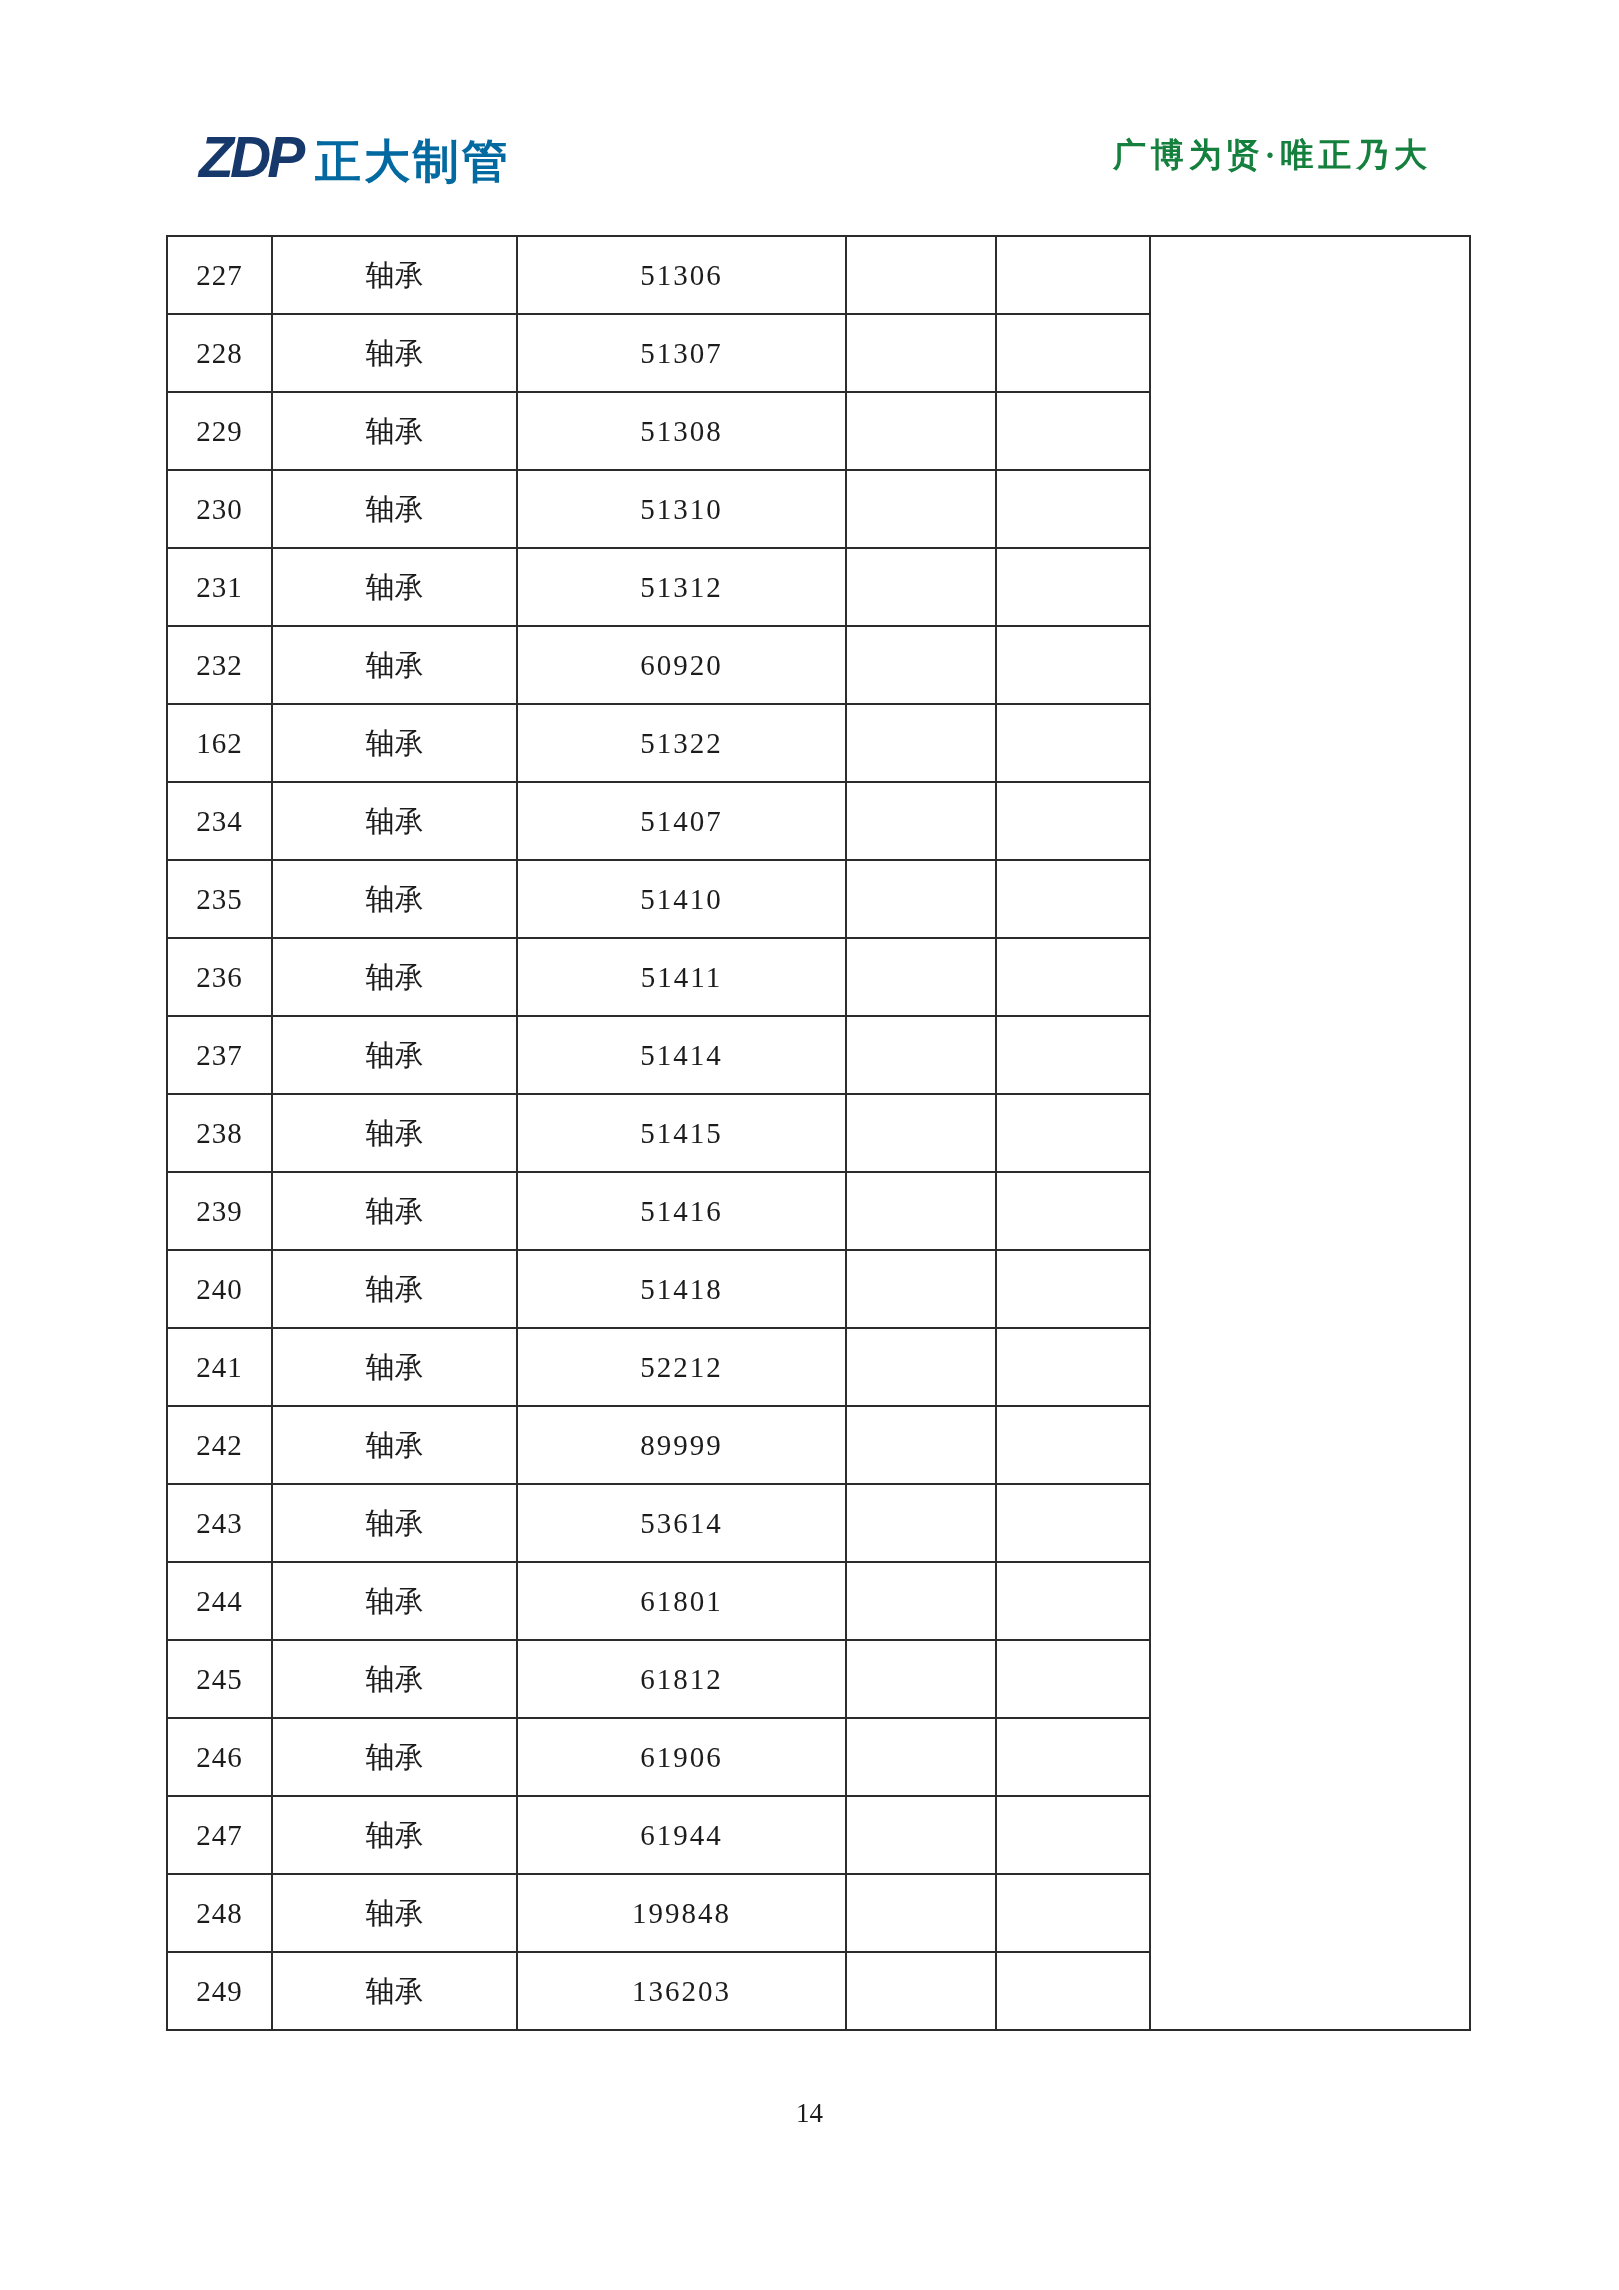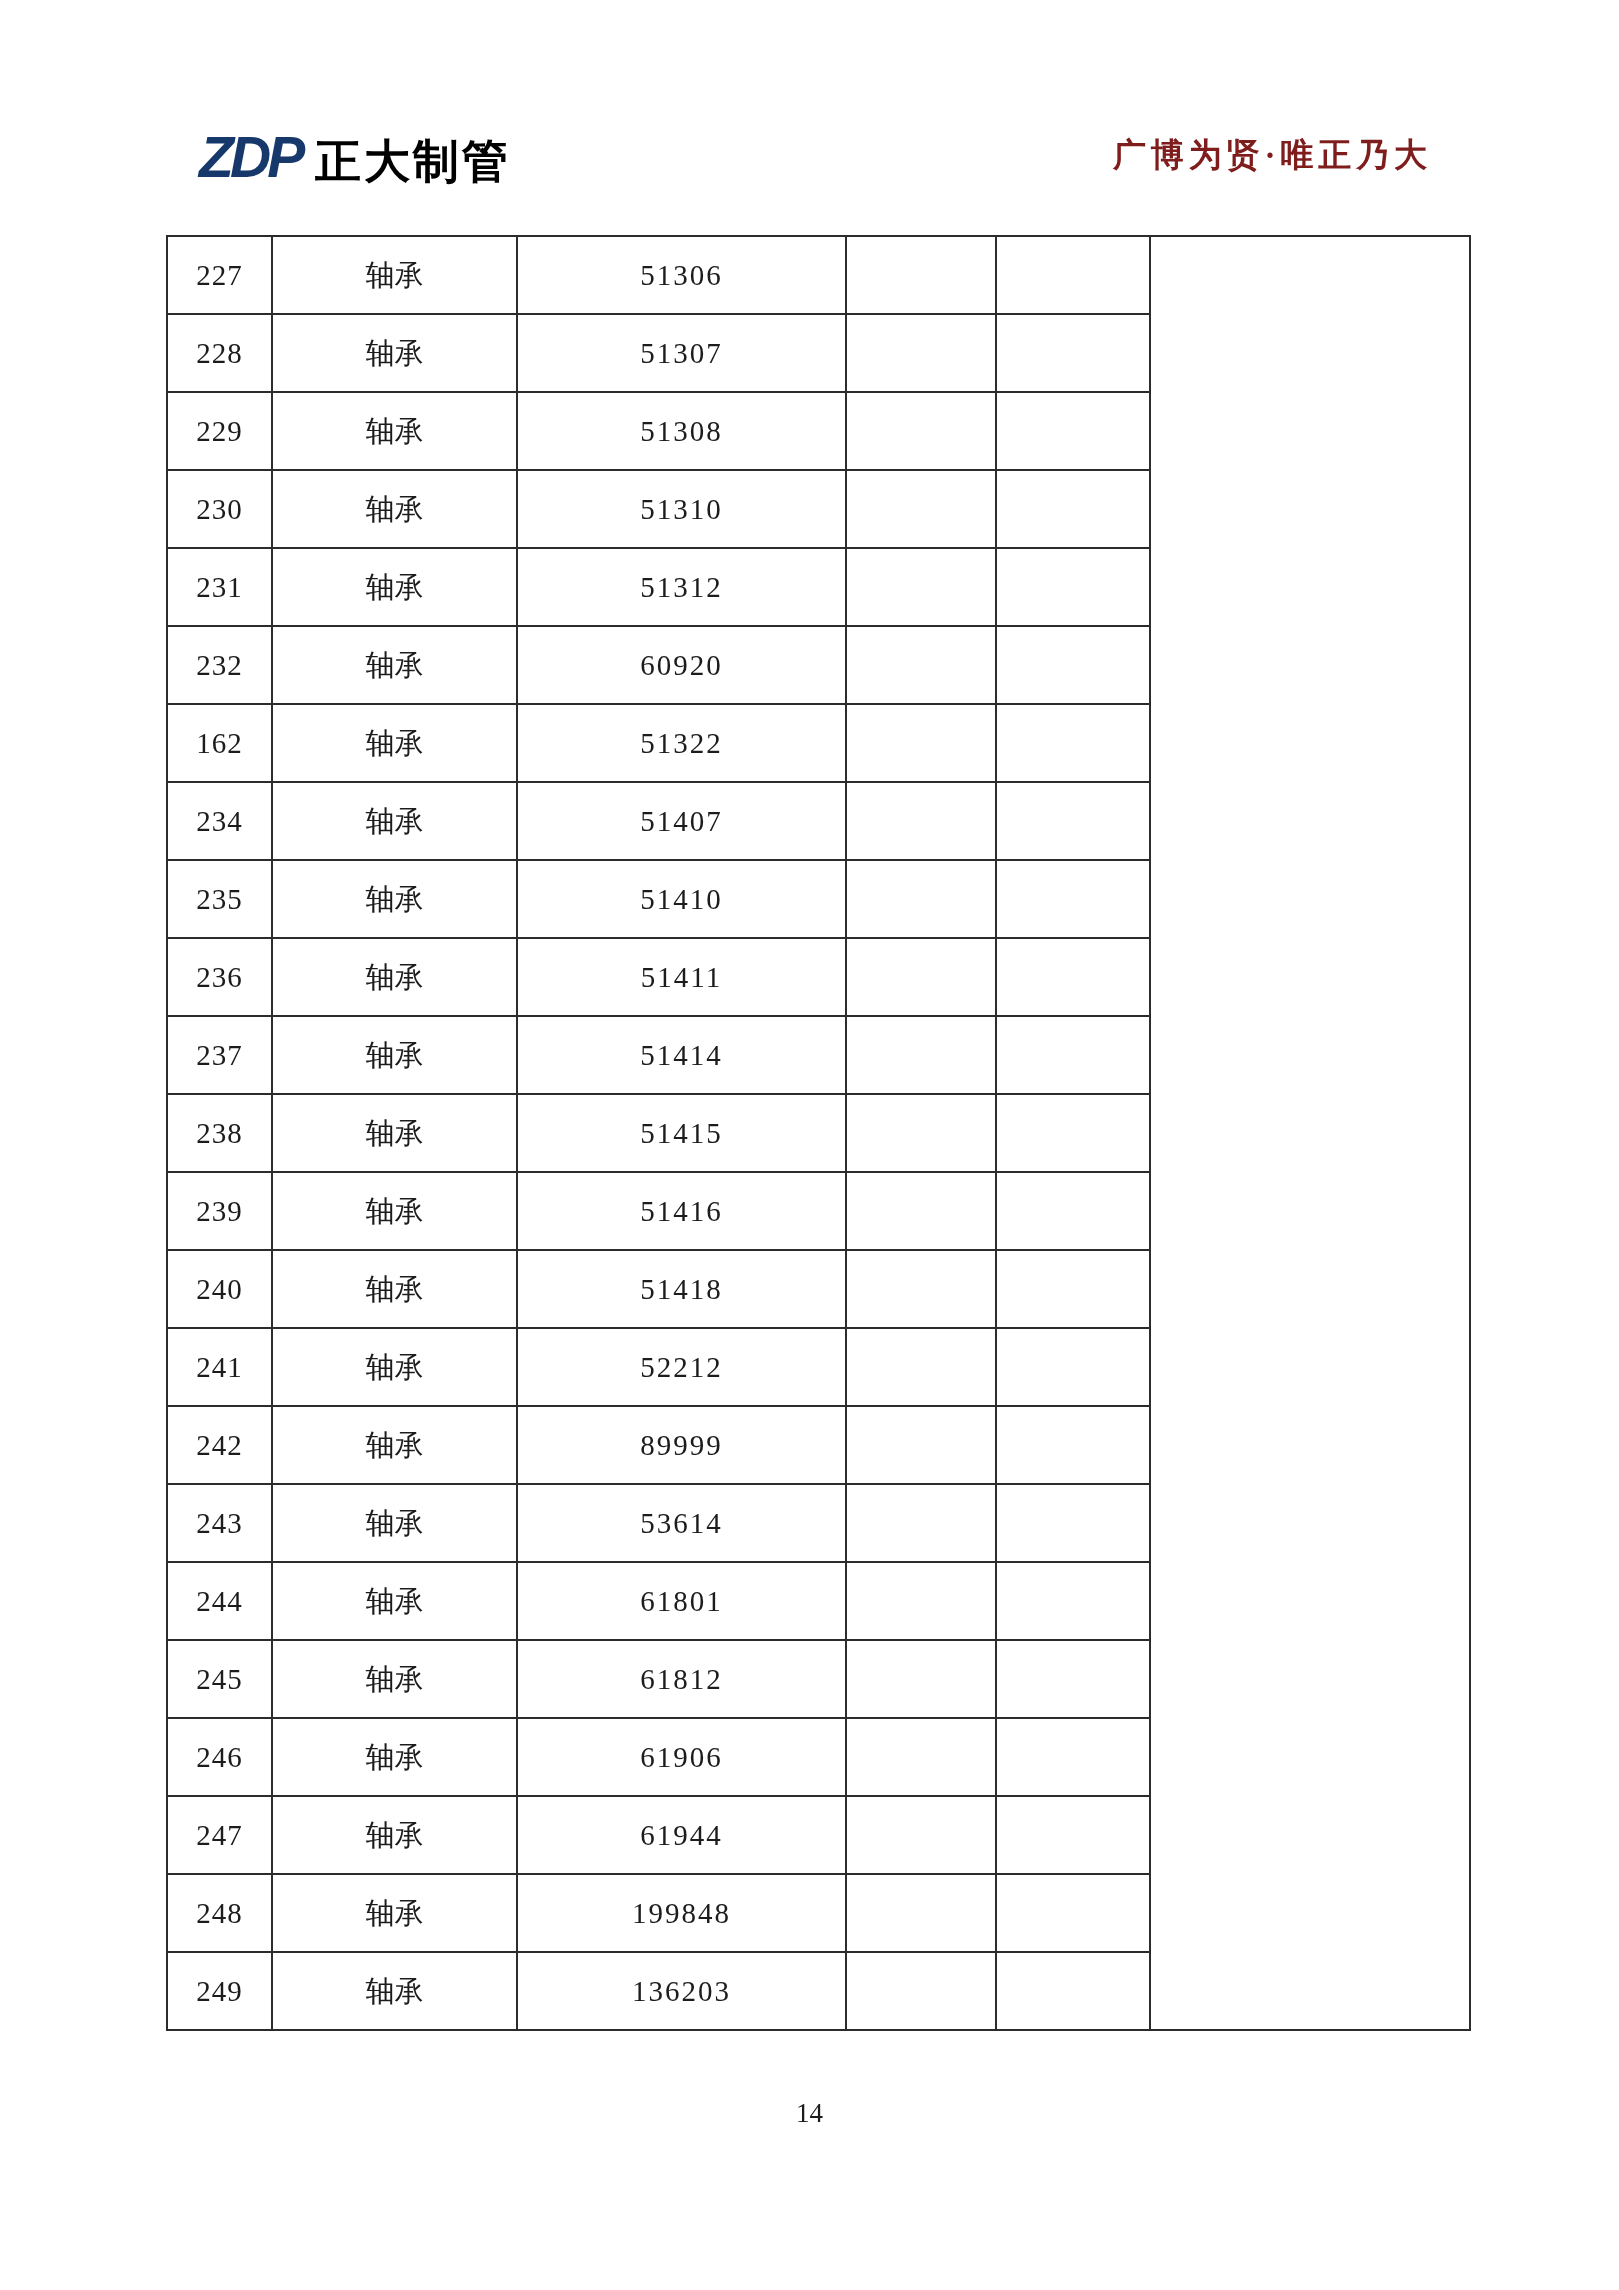--- a/index.html
+++ b/index.html
@@ -89,23 +89,23 @@
     font-size: 27px;
     letter-spacing: 0px;
   }
 </style>
 </head>
 <body>
 
 <div class="page-header">
   <div class="logo-group">
     <span class="logo-mark" style="color: rgb(23, 56, 107);">ZDP</span>
-    <span class="logo-company" style="color: #000000;">正大制管</span>
+    <span class="logo-company" style="color: #0369a1;">正大制管</span>
   </div>
-  <div class="slogan" style="color: #7f1d1d;">广博为贤·唯正乃大</div>
+  <div class="slogan" style="color: #15803d;">广博为贤·唯正乃大</div>
 </div>
 
 <table class="parts-table">
   <colgroup>
     <col style="width:105px">
     <col style="width:245px">
     <col style="width:329px">
     <col style="width:150px">
     <col style="width:154px">
     <col style="width:320px">

